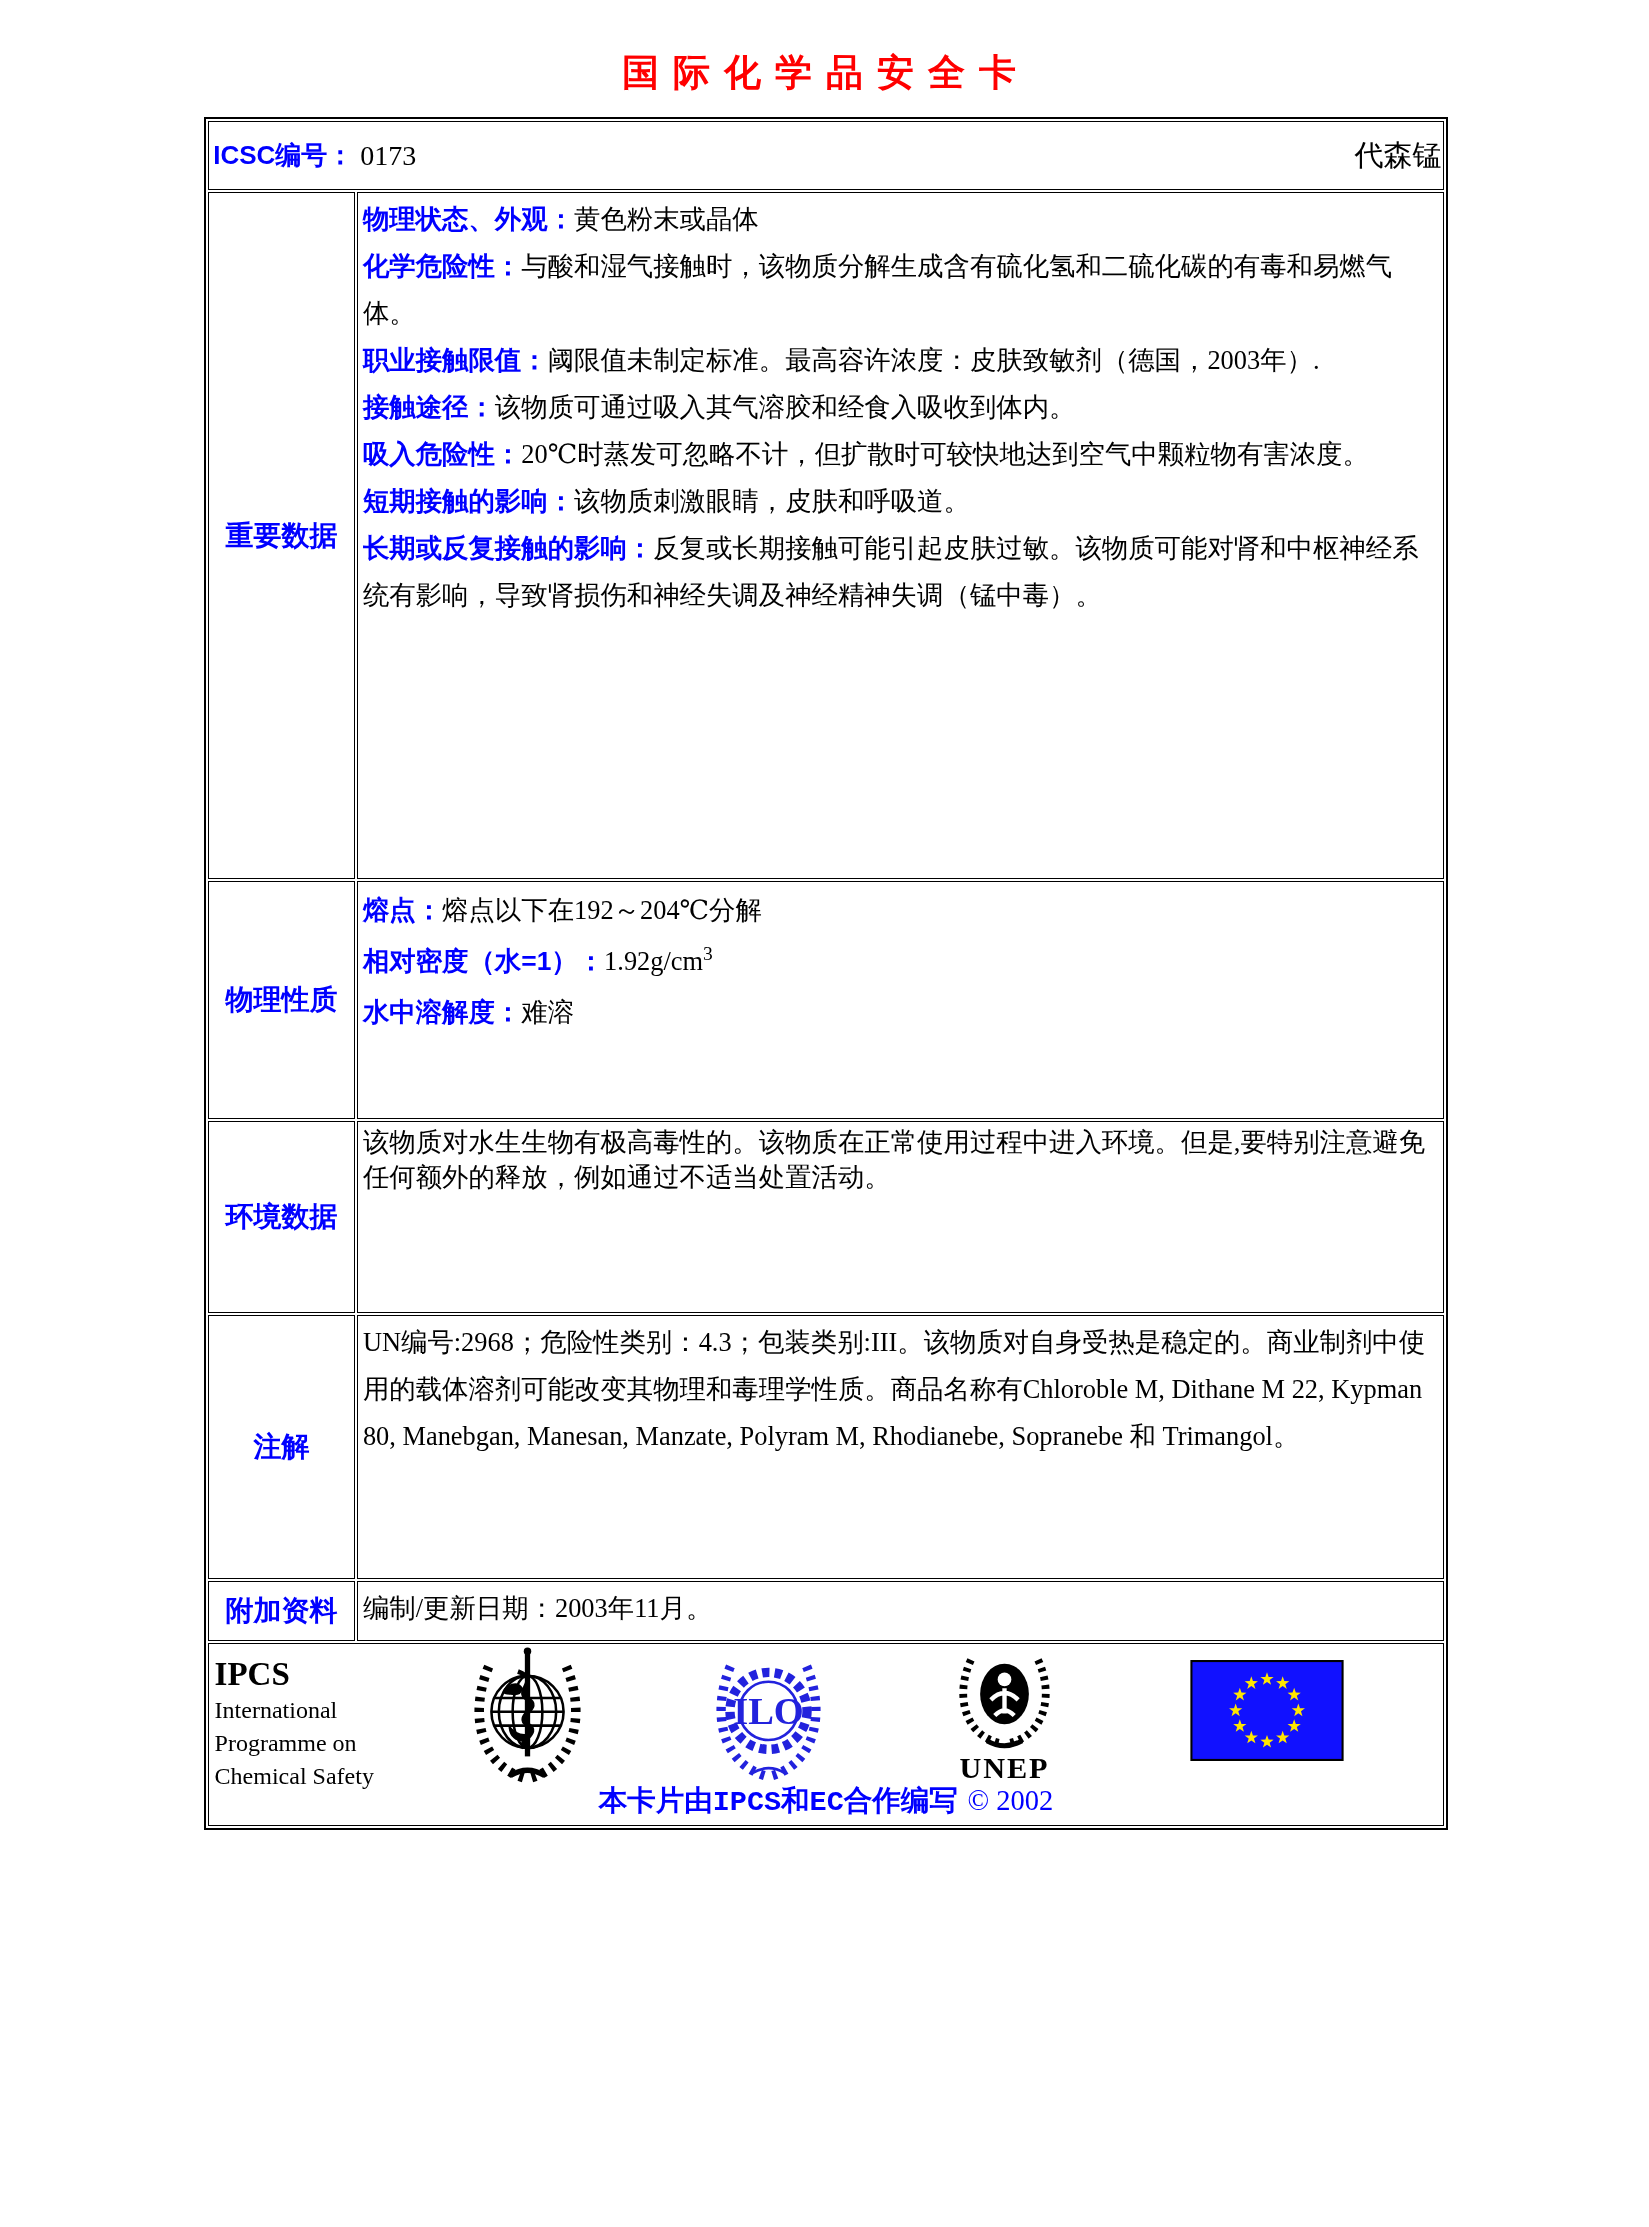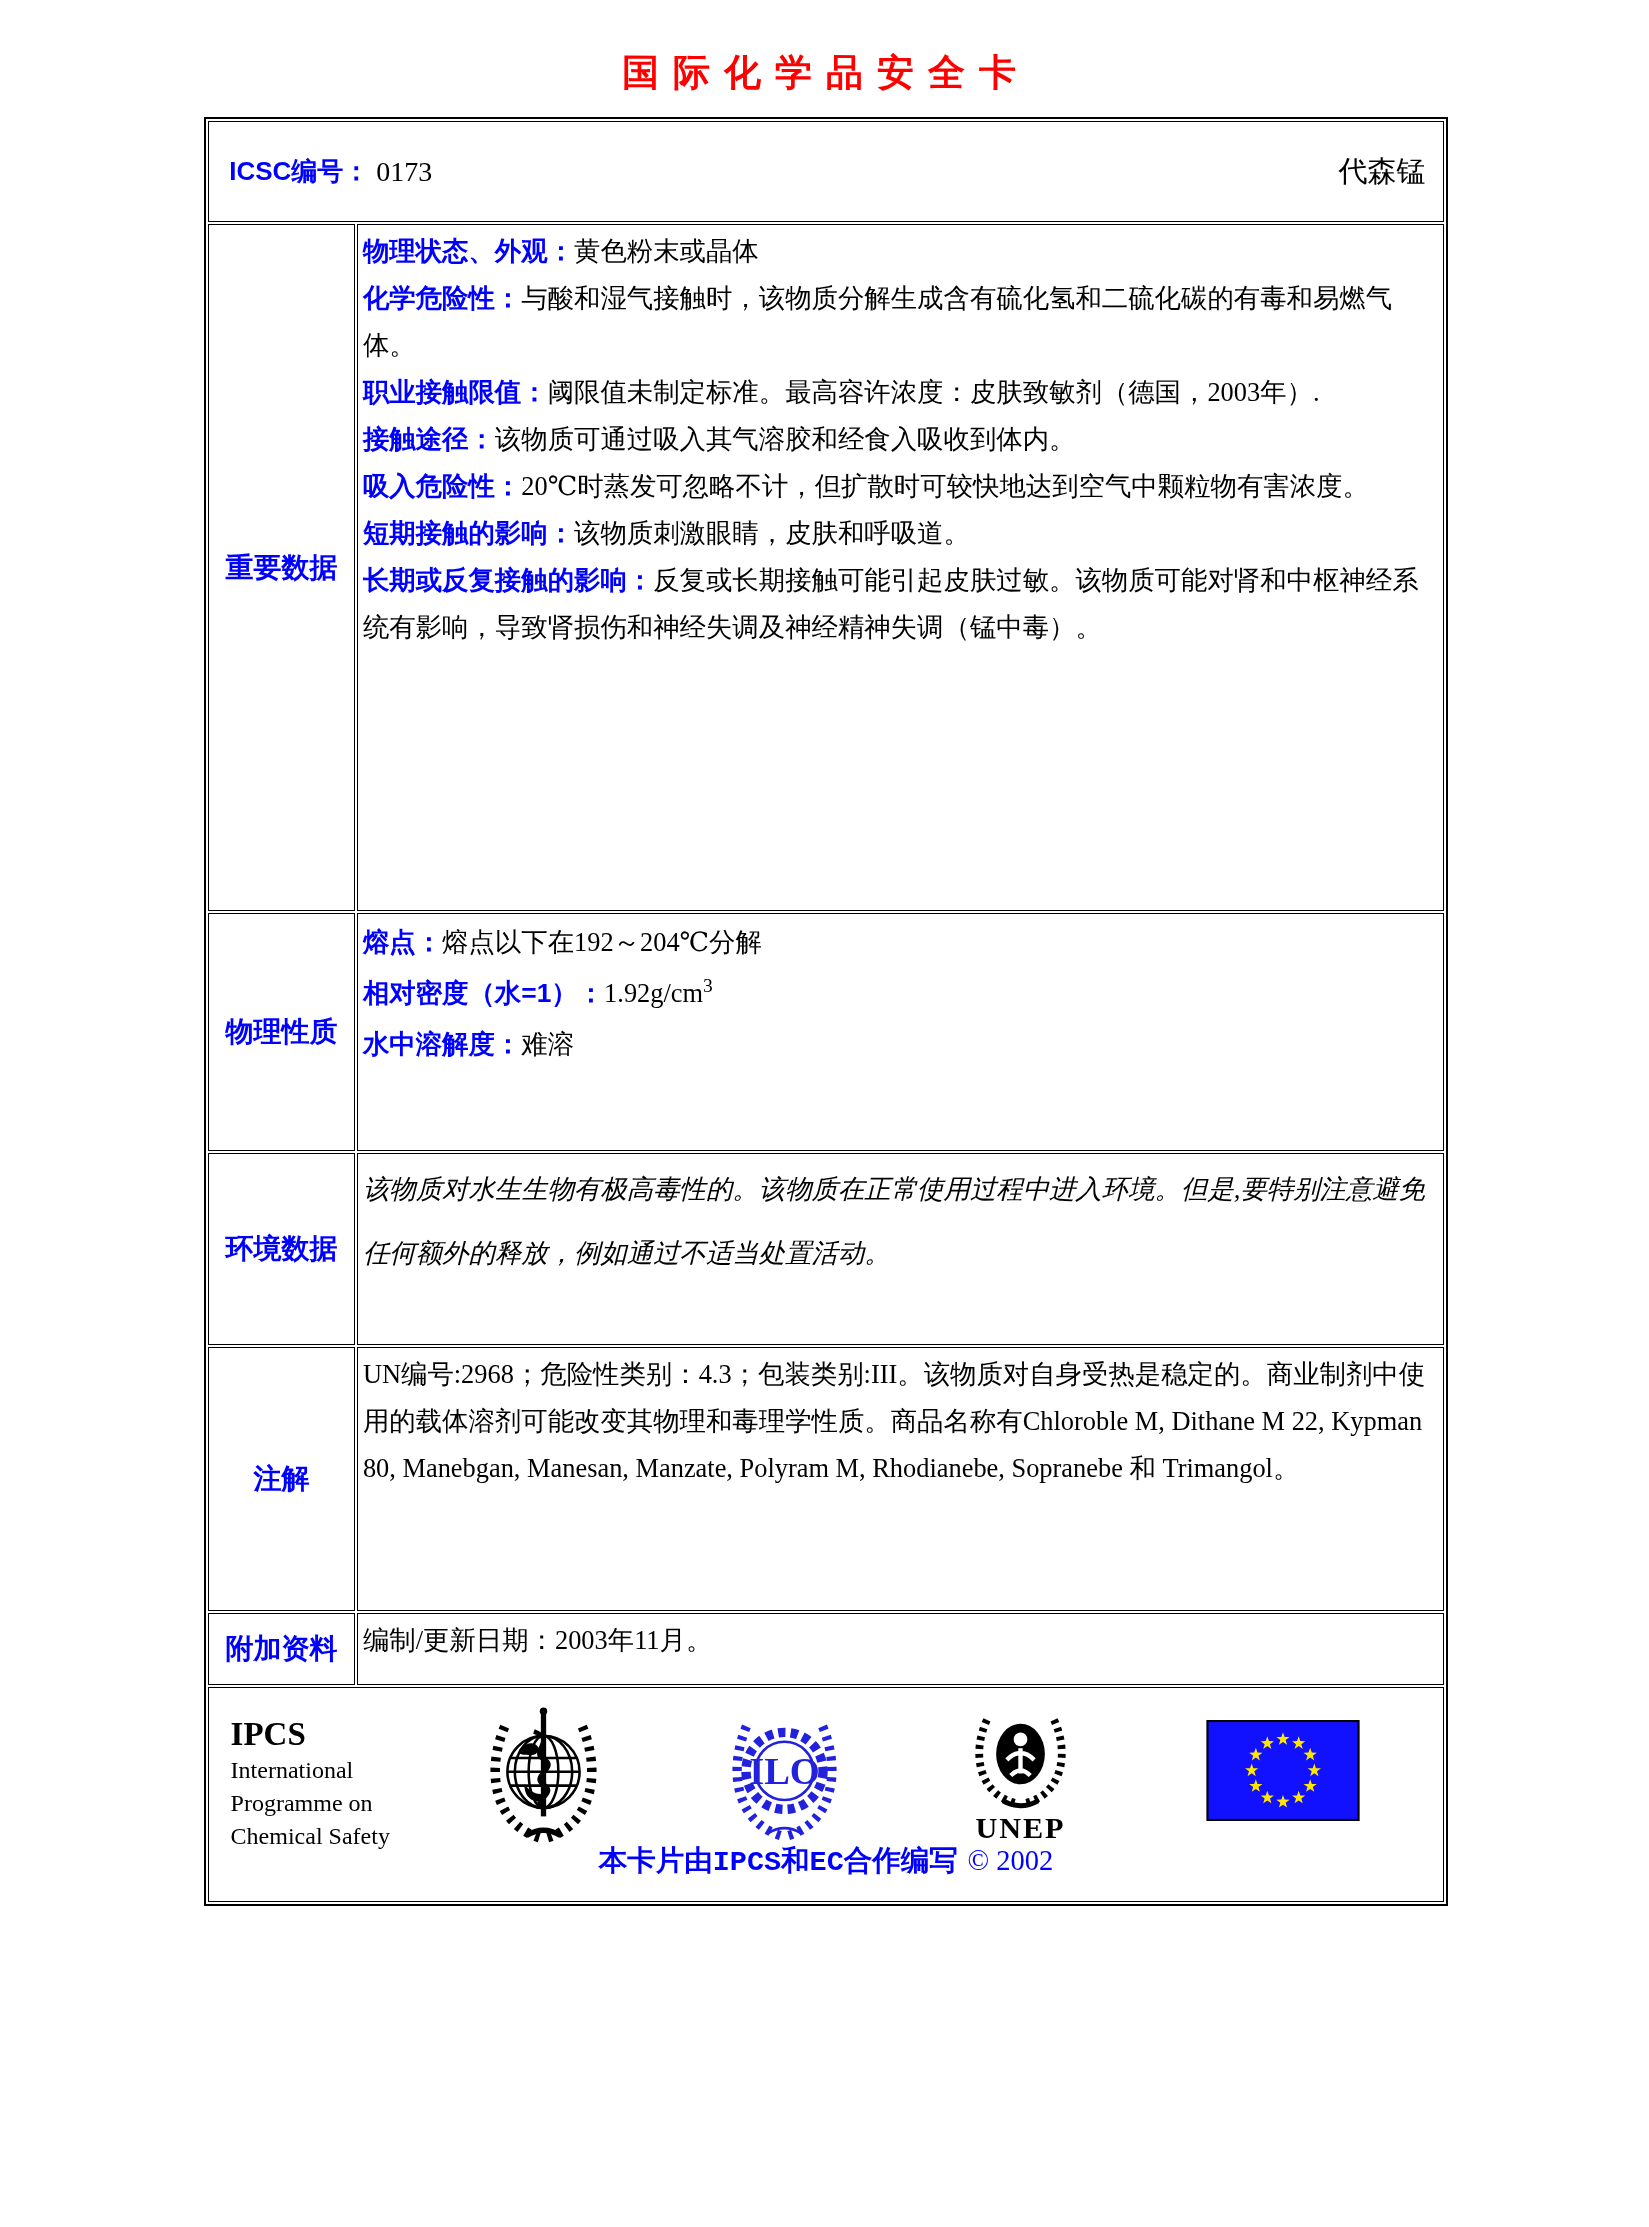--- a/index.html
+++ b/index.html
@@ -17,21 +17,21 @@
   .page-title{
     margin:44px 0 15.3px 0;text-align:center;
     font-family:"Liberation Serif","DejaVu Serif",serif;
     font-weight:700;font-size:37px;letter-spacing:14px;
     color:var(--title-red);line-height:58px;white-space:nowrap;
   }
   table.card{
     width:1244px;border-collapse:separate;border-spacing:2.1px;
     border:2.8px solid #000;background:#fff;table-layout:fixed;
   }
-  td{border:1.4px solid #000;vertical-align:top;padding:16px;}
+  td{border:1.4px solid #000;vertical-align:top;padding:0;}
   col.c-label{width:147px;}
   
   .td-hdr{height:67px;}
   .td-imp{height:687px;}
   .td-phy{height:238px;}
   .td-env{height:192px;}
   .td-note{height:264px;}
   .td-add{height:60px;}
   .td-logos{height:181px;}
   .td-legal{height:61px;}
@@ -48,21 +48,21 @@
   .lbl-cell{
     vertical-align:middle;text-align:center;
     font-family:"Liberation Sans","DejaVu Sans",sans-serif;
     font-weight:700;font-size:28px;color:var(--label-blue);
   }
   
   .content{padding:2.8px 5.6px 2.8px 4.9px;font-size:26.4px;line-height:47px;}
   .content p{margin:0;}
   .content .k{font-size:26.4px;}
   .phy-content{line-height:51px;}
-  .env-content{line-height:64px;font-style:italic;}
+  .env-content{line-height:35px;}
   .sup{font-size:19.5px;vertical-align:super;line-height:0;}
   
   .logos-cell{position:relative;height:181px;}
   .ipcs-block{
     position:absolute;left:5.6px;top:11px;
     font-family:Liberation Serif, serif;color:#000;
   }
   .ipcs-acronym{font-weight:700;font-size:33px;line-height:39px;}
   .ipcs-line{font-size:24px;line-height:33px;}
   .logo{position:absolute;}

